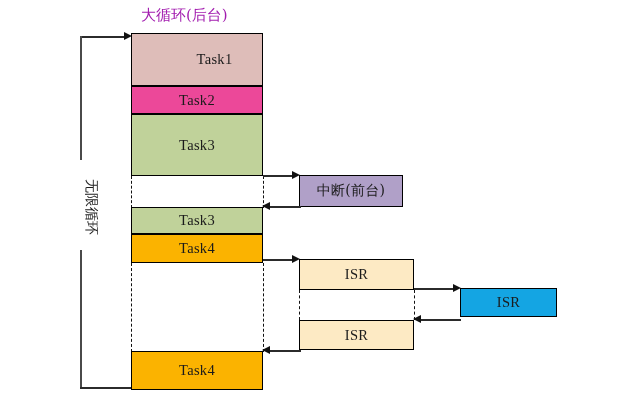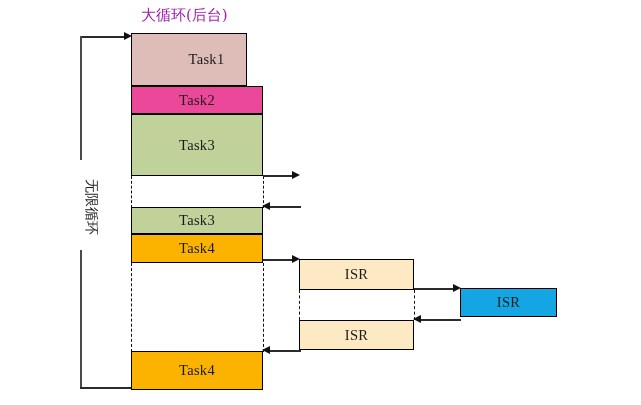--- a/index.html
+++ b/index.html
@@ -92,35 +92,36 @@
   <div class="solidh" style="left:80px; top:387px; width:52px; height:2px;"></div>
 
   <div class="whitebox" style="left:72px; top:160px; width:18px; height:90px;"></div>
   <div class="vtext" style="left:46px; top:198px; width:90px; text-align:center; transform:rotate(90deg);">无限循环</div>
 
   <div class="vline" style="left:131px; top:176px; height:32px;"></div>
   <div class="vline" style="left:263px; top:176px; height:32px;"></div>
   <div class="vline" style="left:131px; top:263px; height:89px;"></div>
   <div class="vline" style="left:263px; top:263px; height:89px;"></div>
 
-  <div class="blk" style="left:131px; top:33px; width:116px; height:53px; background:#debdb9;padding-left:35px;">Task1</div>
+  <div class="blk" style="left:131px; top:33px; width:132px; height:53px; background:#debdb9;padding-left:35px;">Task1</div>
 
   <div class="blk" style="left:131px; top:86px; width:132px; height:28px; background:#ec4899;">Task2</div>
 
   <div class="blk" style="left:131px; top:114px; width:132px; height:62px; background:#c0d29a;">Task3</div>
 
   <div class="blk" style="left:131px; top:207px; width:132px; height:27px; background:#c0d29a;">Task3</div>
 
   <div class="blk" style="left:131px; top:234px; width:132px; height:29px; background:#fbb300;">Task4</div>
 
   <div class="blk" style="left:131px; top:351px; width:132px; height:39px; background:#fbb300;">Task4</div>
 
   <div class="solidh" style="left:263px; top:175px; width:30px; height:1.6px;"></div>
   <div class="arrowhead ar-right" style="left:292px; top:171px;"></div>
 
+  <div class="blk" style="left:299px; top:175px; width:104px; height:32px; background:#b0a0c8; font-size:14px; font-family:'DejaVu Serif','Liberation Serif',serif;">中断(前台)</div>
 
   <div class="solidh" style="left:268px; top:206px; width:33px; height:1.6px;"></div>
   <div class="arrowhead ar-left" style="left:262px; top:202px;"></div>
 
   <div class="solidh" style="left:263px; top:259px; width:30px; height:1.6px;"></div>
   <div class="arrowhead ar-right" style="left:292px; top:255px;"></div>
 
   <div class="blk" style="left:299px; top:259px; width:115px; height:31px; background:#fdeac4;">ISR</div>
 
   <div class="vline" style="left:299px; top:290px; height:30px;"></div>

